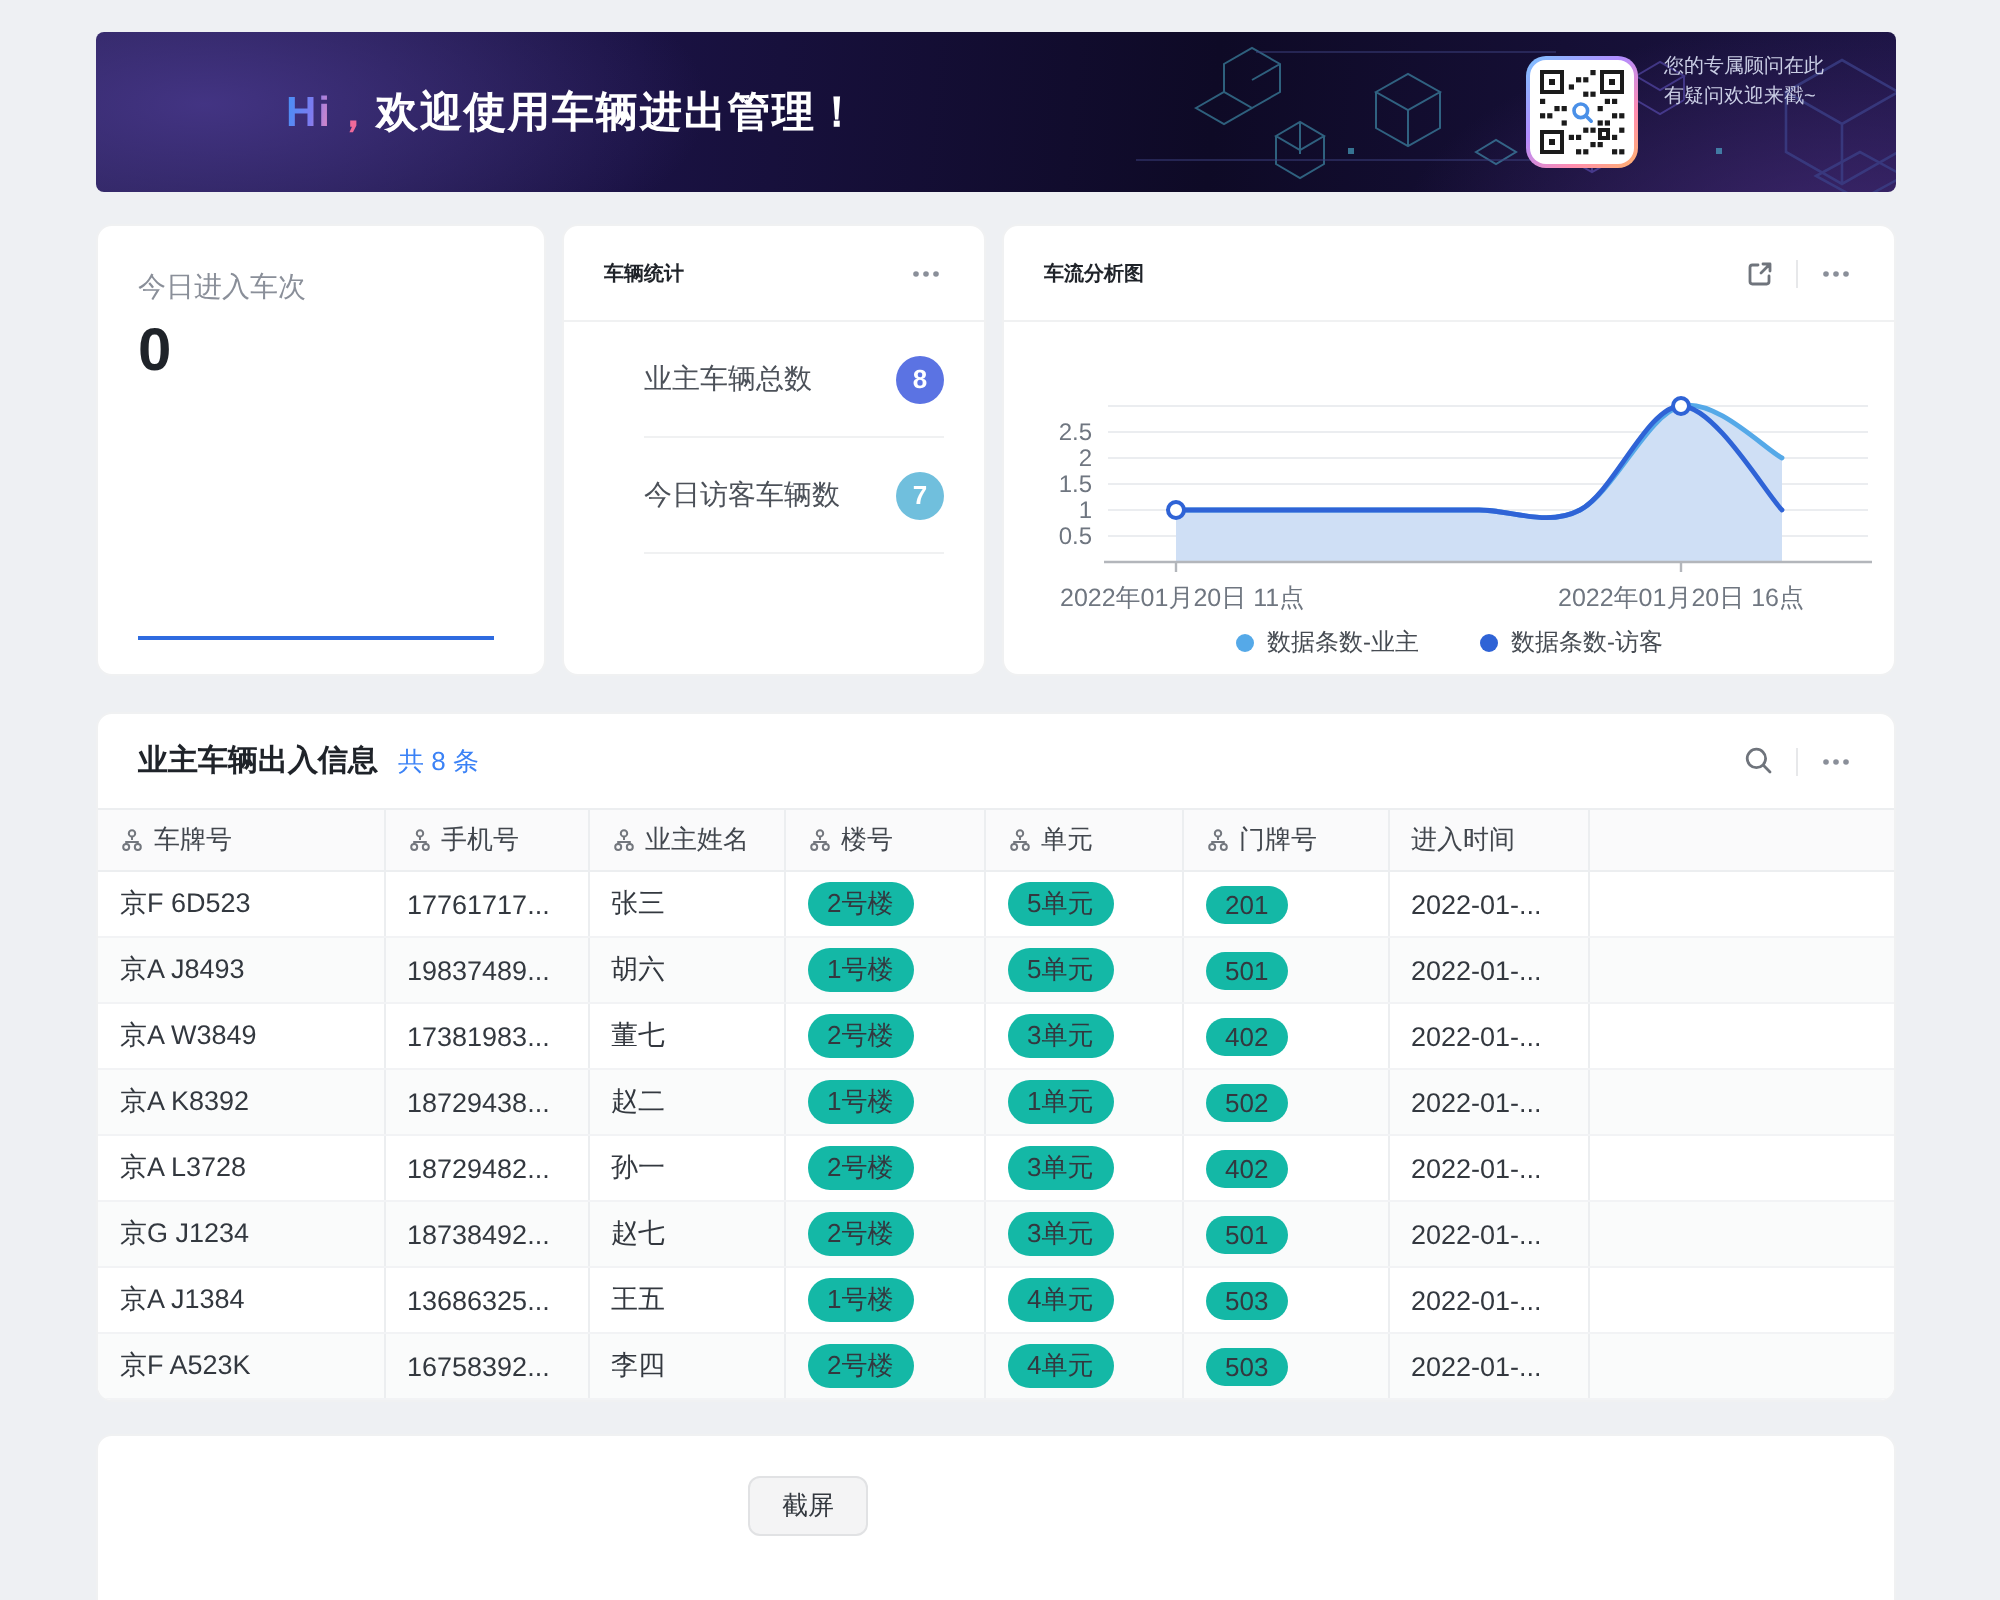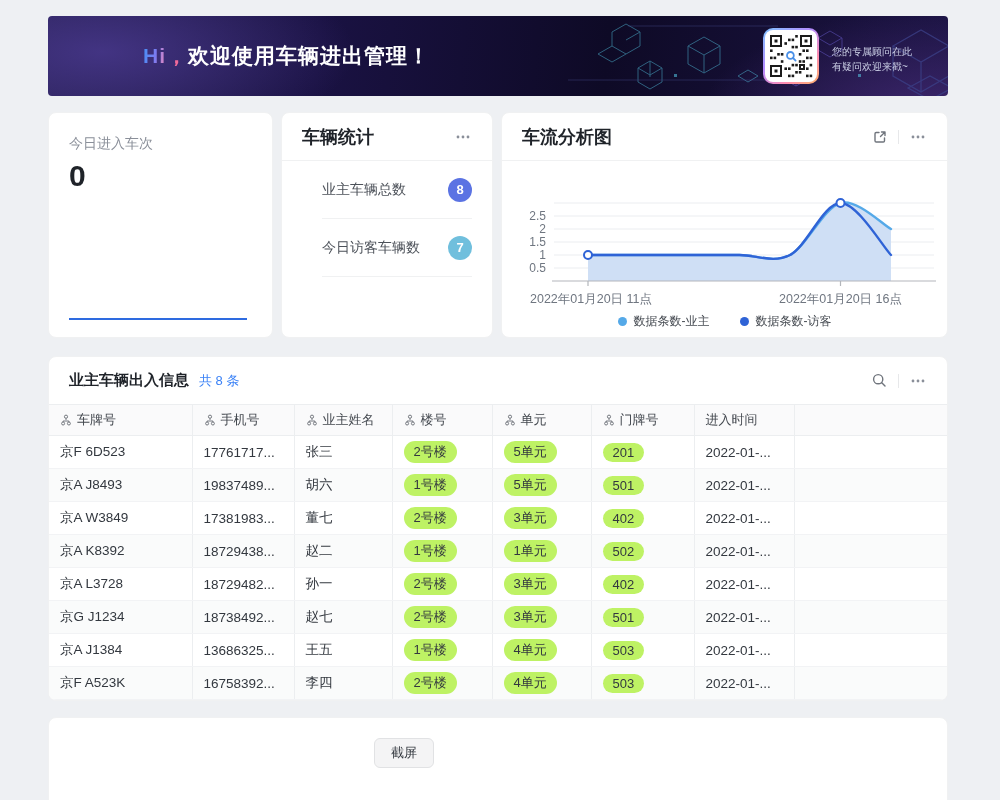--- a/index.html
+++ b/index.html
@@ -27,38 +27,38 @@
     background:linear-gradient(100deg,#4d8df5 10%,#7d7bf0 55%,#f58bb8 100%);
     -webkit-background-clip:text;background-clip:text;color:transparent;
     font-weight:bold;
   }
   .banner-title .comma{color:#f06a9a;}
   .banner-decor{position:absolute;right:0;top:0;height:80px;}
   .qr-wrap{position:absolute;left:715px;top:12px;width:56px;height:56px;border-radius:10px;
     padding:2px;background:linear-gradient(140deg,#7ec3ff 0%,#b38cff 40%,#ff8db0 72%,#ffb36b 100%);
     box-sizing:border-box;}
   .qr-inner{width:100%;height:100%;border-radius:8px;background:#fff;display:flex;align-items:center;justify-content:center;}
-  .qr-caption{position:absolute;left:784px;top:28px;font-size:10px;line-height:15px;color:#c9cde4;white-space:nowrap;}
+  .qr-caption{position:absolute;left:784px;top:10px;font-size:10px;line-height:15px;color:#c9cde4;white-space:nowrap;}
 
   
   .cards-row{display:flex;gap:8px;margin-bottom:18px;height:226px;}
   .card{background:#fff;border:1px solid #f0f1f2;border-radius:8px;box-sizing:border-box;position:relative;}
   .card-1{width:225px;padding:22px 20px;}
   .card-2{width:212px;}
   .card-3{width:447px;}
 
   .stat-label{font-size:14px;color:#8a8f99;}
   .stat-value{font-size:30px;font-weight:bold;color:#1f2329;margin-top:6px;line-height:34px;}
   .stat-line{position:absolute;left:20px;right:25px;bottom:17px;height:2px;background:#2e6be0;}
 
   .card-head{
     height:47px;display:flex;align-items:center;justify-content:space-between;
     padding:0 20px;border-bottom:1px solid #f0f1f2;
   }
-  .card-title{font-size:18px;font-weight:bold;color:#1f2329;}
+  .card-title{font-size:10px;font-weight:bold;color:#1f2329;}
   .head-icons{display:flex;align-items:center;}
   .vdiv{width:1px;height:14px;background:#e7e8ea;margin:0 10px;}
   .icon-btn{display:flex;align-items:center;justify-content:center;cursor:pointer;}
 
   .stats-items{padding:0 20px;margin-left:20px;}
   .stats-item{height:57px;display:flex;align-items:center;justify-content:space-between;border-bottom:1px solid #f0f1f2;}
   .stats-item-label{font-size:14px;color:#4c5159;}
   .badge{min-width:24px;height:24px;border-radius:12px;color:#fff;font-size:13px;font-weight:bold;
     display:flex;align-items:center;justify-content:center;}
 
@@ -79,21 +79,21 @@
     padding:0 0 0 11px;font-size:13px;
   }
   table.grid th:last-child{border-right:none;}
   table.grid td{
     height:32px;border-bottom:1px solid #f2f3f5;border-right:1px solid #eceef0;
     padding:0 0 0 11px;white-space:nowrap;overflow:hidden;
   }
   table.grid td:last-child{border-right:none;}
   table.grid tr:nth-child(even) td{background:#fafbfb;}
   .th-inner{display:flex;align-items:center;gap:5px;}
-  .pill{display:inline-block;background:#bef264;border-radius:11px;padding:2px 10px;font-size:13px;color:#33383f;}
+  .pill{display:inline-block;background:#14b8a6;border-radius:11px;padding:2px 10px;font-size:13px;color:#33383f;}
 
   
   .visitor-card{background:#fff;border:1px solid #f0f1f2;border-radius:8px;height:140px;position:relative;}
   .visitor-head{height:47px;display:flex;align-items:center;padding:0 20px;border-bottom:1px solid #f0f1f2;}
   .ghost-btn{
     position:absolute;left:325px;top:20px;
     background:#f4f4f5;border:1px solid #e1e2e4;border-radius:6px;
     padding:5px 16px;font-size:13px;color:#33383f;cursor:pointer;
   }
   svg{display:block;}

